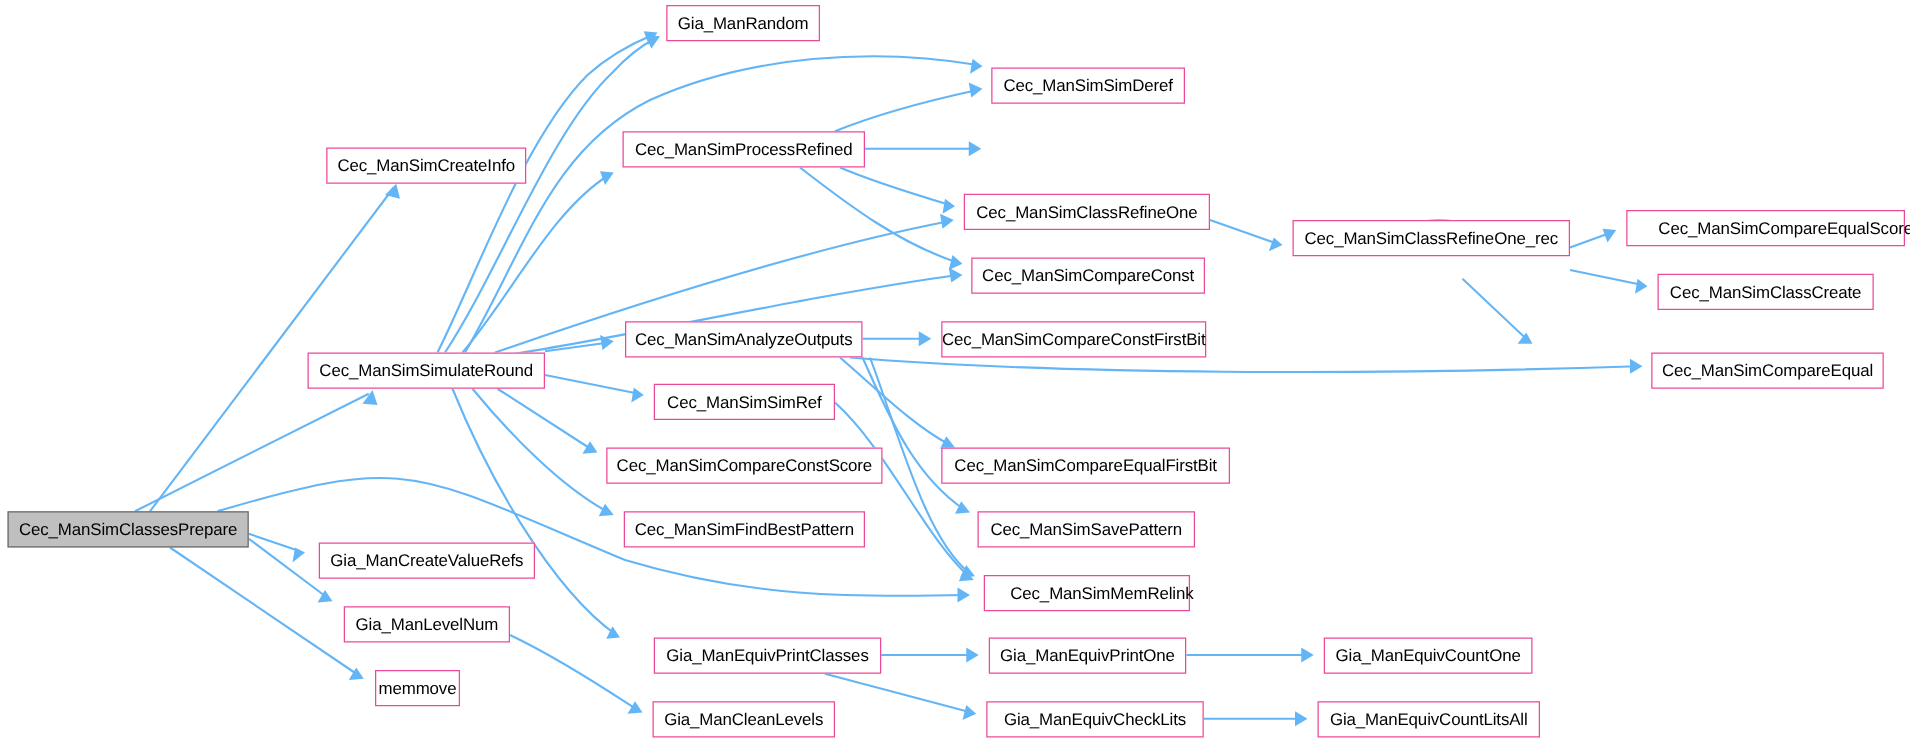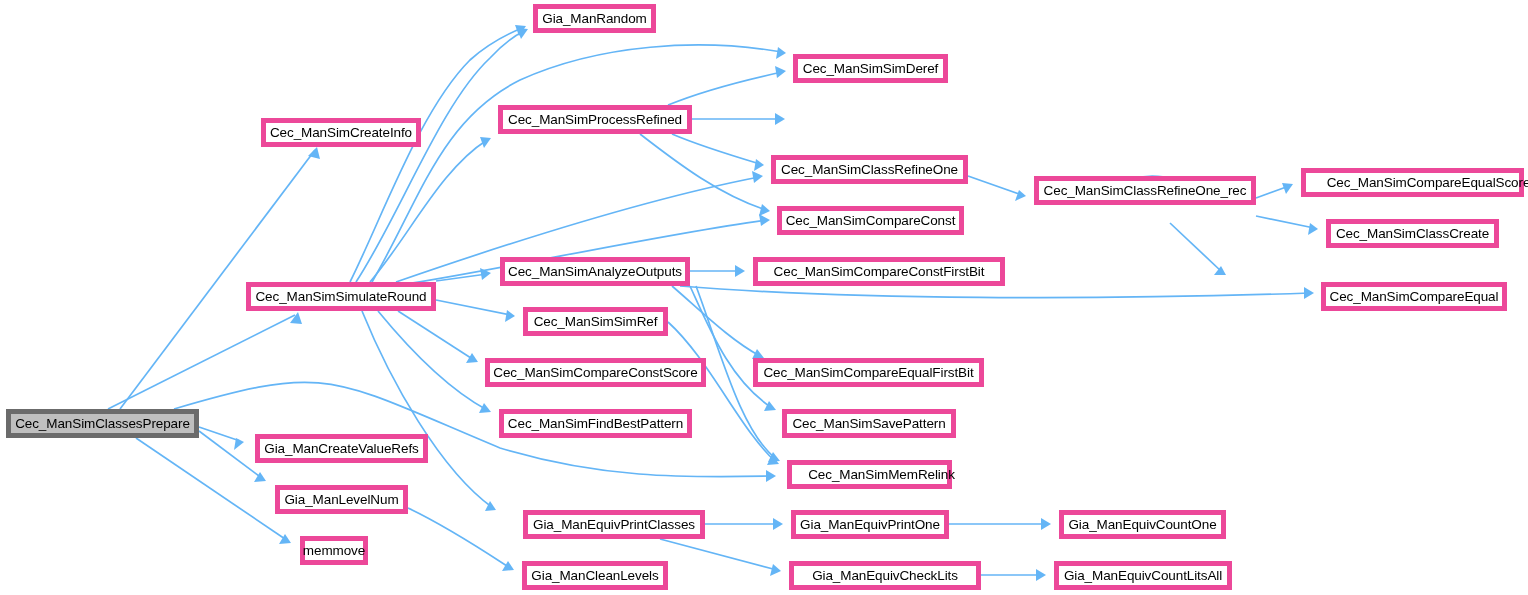--- a/index.html
+++ b/index.html
@@ -2,21 +2,21 @@
 <html><head>
 <meta charset="utf-8">
 <style>
   html,body{margin:0;padding:0;background:#ffffff;}
   body{font-family:"Liberation Sans","DejaVu Sans",sans-serif;}
   #canvas{position:relative;width:1528px;height:595px;background:#ffffff;overflow:hidden;}
   svg#edges{position:absolute;left:0;top:0;width:1528px;height:595px;}
   .node{
     position:absolute;
     box-sizing:border-box;
-    border:5px solid #ec4899;
+    border:1px solid #ec4899;
     background:#ffffff;
     color:#000000;
     font-size:13.5px;
     line-height:1;
     display:flex;
     align-items:center;
     justify-content:center;
     white-space:nowrap;
     letter-spacing:-0.1px;
   }
@@ -187,36 +187,36 @@
     </div>
   <div class="node" style="left:793px;top:54px;width:155px;height:29px;">
       <span>Cec_ManSimSimDeref</span>
     </div>
   <div class="node" style="left:771px;top:155px;width:197px;height:29px;">
       <span>Cec_ManSimClassRefineOne</span>
     </div>
   <div class="node" style="left:777px;top:206px;width:187px;height:29px;">
       <span>Cec_ManSimCompareConst</span>
     </div>
-  <div class="node" style="left:753px;top:257px;width:252px;height:29px;">
+  <div class="node" style="left:753px;top:257px;width:212px;height:29px;">
       <span>Cec_ManSimCompareConstFirstBit</span>
     </div>
   <div class="node" style="left:753px;top:358px;width:231px;height:29px;">
       <span>Cec_ManSimCompareEqualFirstBit</span>
     </div>
   <div class="node" style="left:782px;top:409px;width:174px;height:29px;">
       <span>Cec_ManSimSavePattern</span>
     </div>
   <div class="node" style="left:787px;top:460px;width:165px;height:29px;padding-left:24px;">
       <span>Cec_ManSimMemRelink</span>
     </div>
   <div class="node" style="left:791px;top:510px;width:158px;height:29px;">
       <span>Gia_ManEquivPrintOne</span>
     </div>
-  <div class="node" style="left:789px;top:561px;width:192px;height:29px;">
+  <div class="node" style="left:789px;top:561px;width:174px;height:29px;">
       <span>Gia_ManEquivCheckLits</span>
     </div>
   <div class="node" style="left:1034px;top:176px;width:222px;height:29px;">
       <span>Cec_ManSimClassRefineOne_rec</span>
     </div>
   <div class="node" style="left:1301px;top:168px;width:223px;height:29px;padding-left:32px;">
       <span>Cec_ManSimCompareEqualScore</span>
     </div>
   <div class="node" style="left:1326px;top:219px;width:173px;height:29px;">
       <span>Cec_ManSimClassCreate</span>

